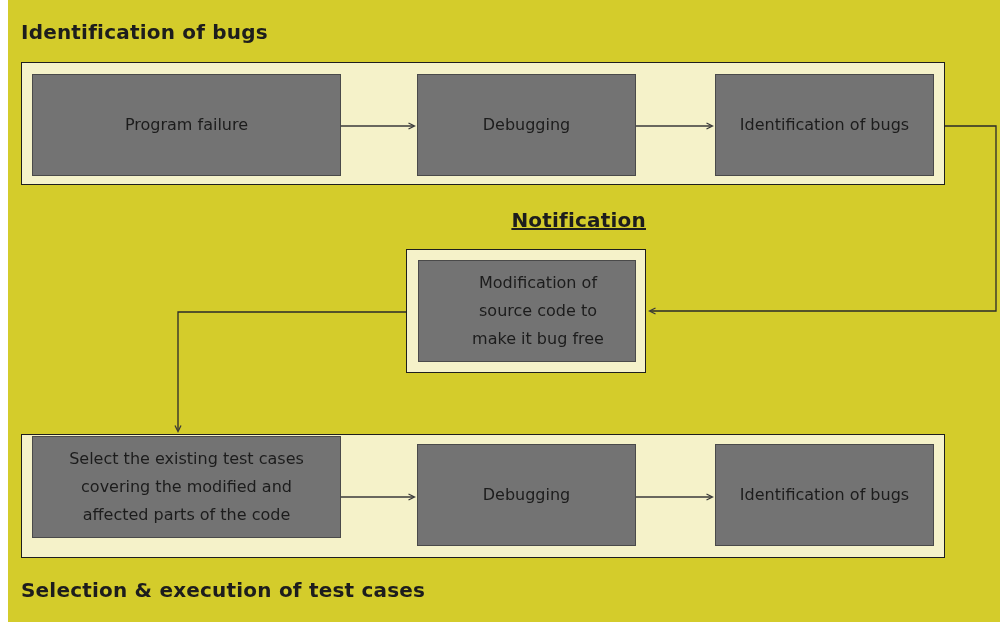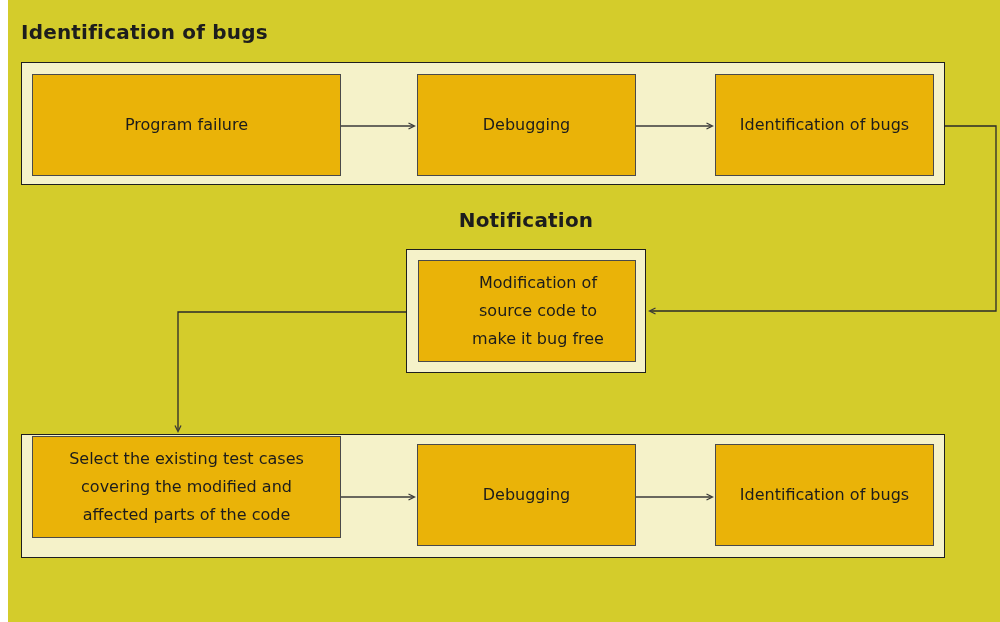--- a/index.html
+++ b/index.html
@@ -23,21 +23,21 @@
     letter-spacing: 0.2px;
     white-space: nowrap;
   }
   .panel {
     position: absolute;
     background: #f5f2c9;
     border: 1.5px solid #1e1e1e;
   }
   .flow-box {
     position: absolute;
-    background: #eab308;
+    background: #737373;
     border: 1.5px solid #4a4a4a;
     display: flex;
     align-items: center;
     justify-content: center;
     text-align: center;
     font-size: 16px;
     font-weight: 500;
     line-height: 28px;
     color: #1c1c1c;
     padding: 4px 14px;
@@ -50,22 +50,23 @@
     pointer-events: none;
   }
 </style>
 </head>
 <body>
 
 <div class="canvas">
 
   <div class="section-title" style="left:13px; top:20px;">Identification of bugs</div>
 
-  <div class="section-title" style="left:398px; top:208px; width:240px; text-align:center;">Notification</div>
+  <div class="section-title" style="left:398px; top:208px; width:240px; text-align:right;text-decoration:underline;">Notification</div>
 
+  <div class="section-title" style="left:13px; top:578px;">Selection &amp; execution of test cases</div>
 
   <div class="panel" style="left:13px; top:62px; width:924px; height:123px;"></div>
 
   <div class="flow-box" style="left:24px; top:74px; width:309px; height:102px;">Program failure</div>
 
   <div class="flow-box" style="left:409px; top:74px; width:219px; height:102px;">Debugging</div>
 
   <div class="flow-box" style="left:707px; top:74px; width:219px; height:102px;">Identification of bugs</div>
 
   <div class="panel" style="left:398px; top:249px; width:240px; height:124px;"></div>

